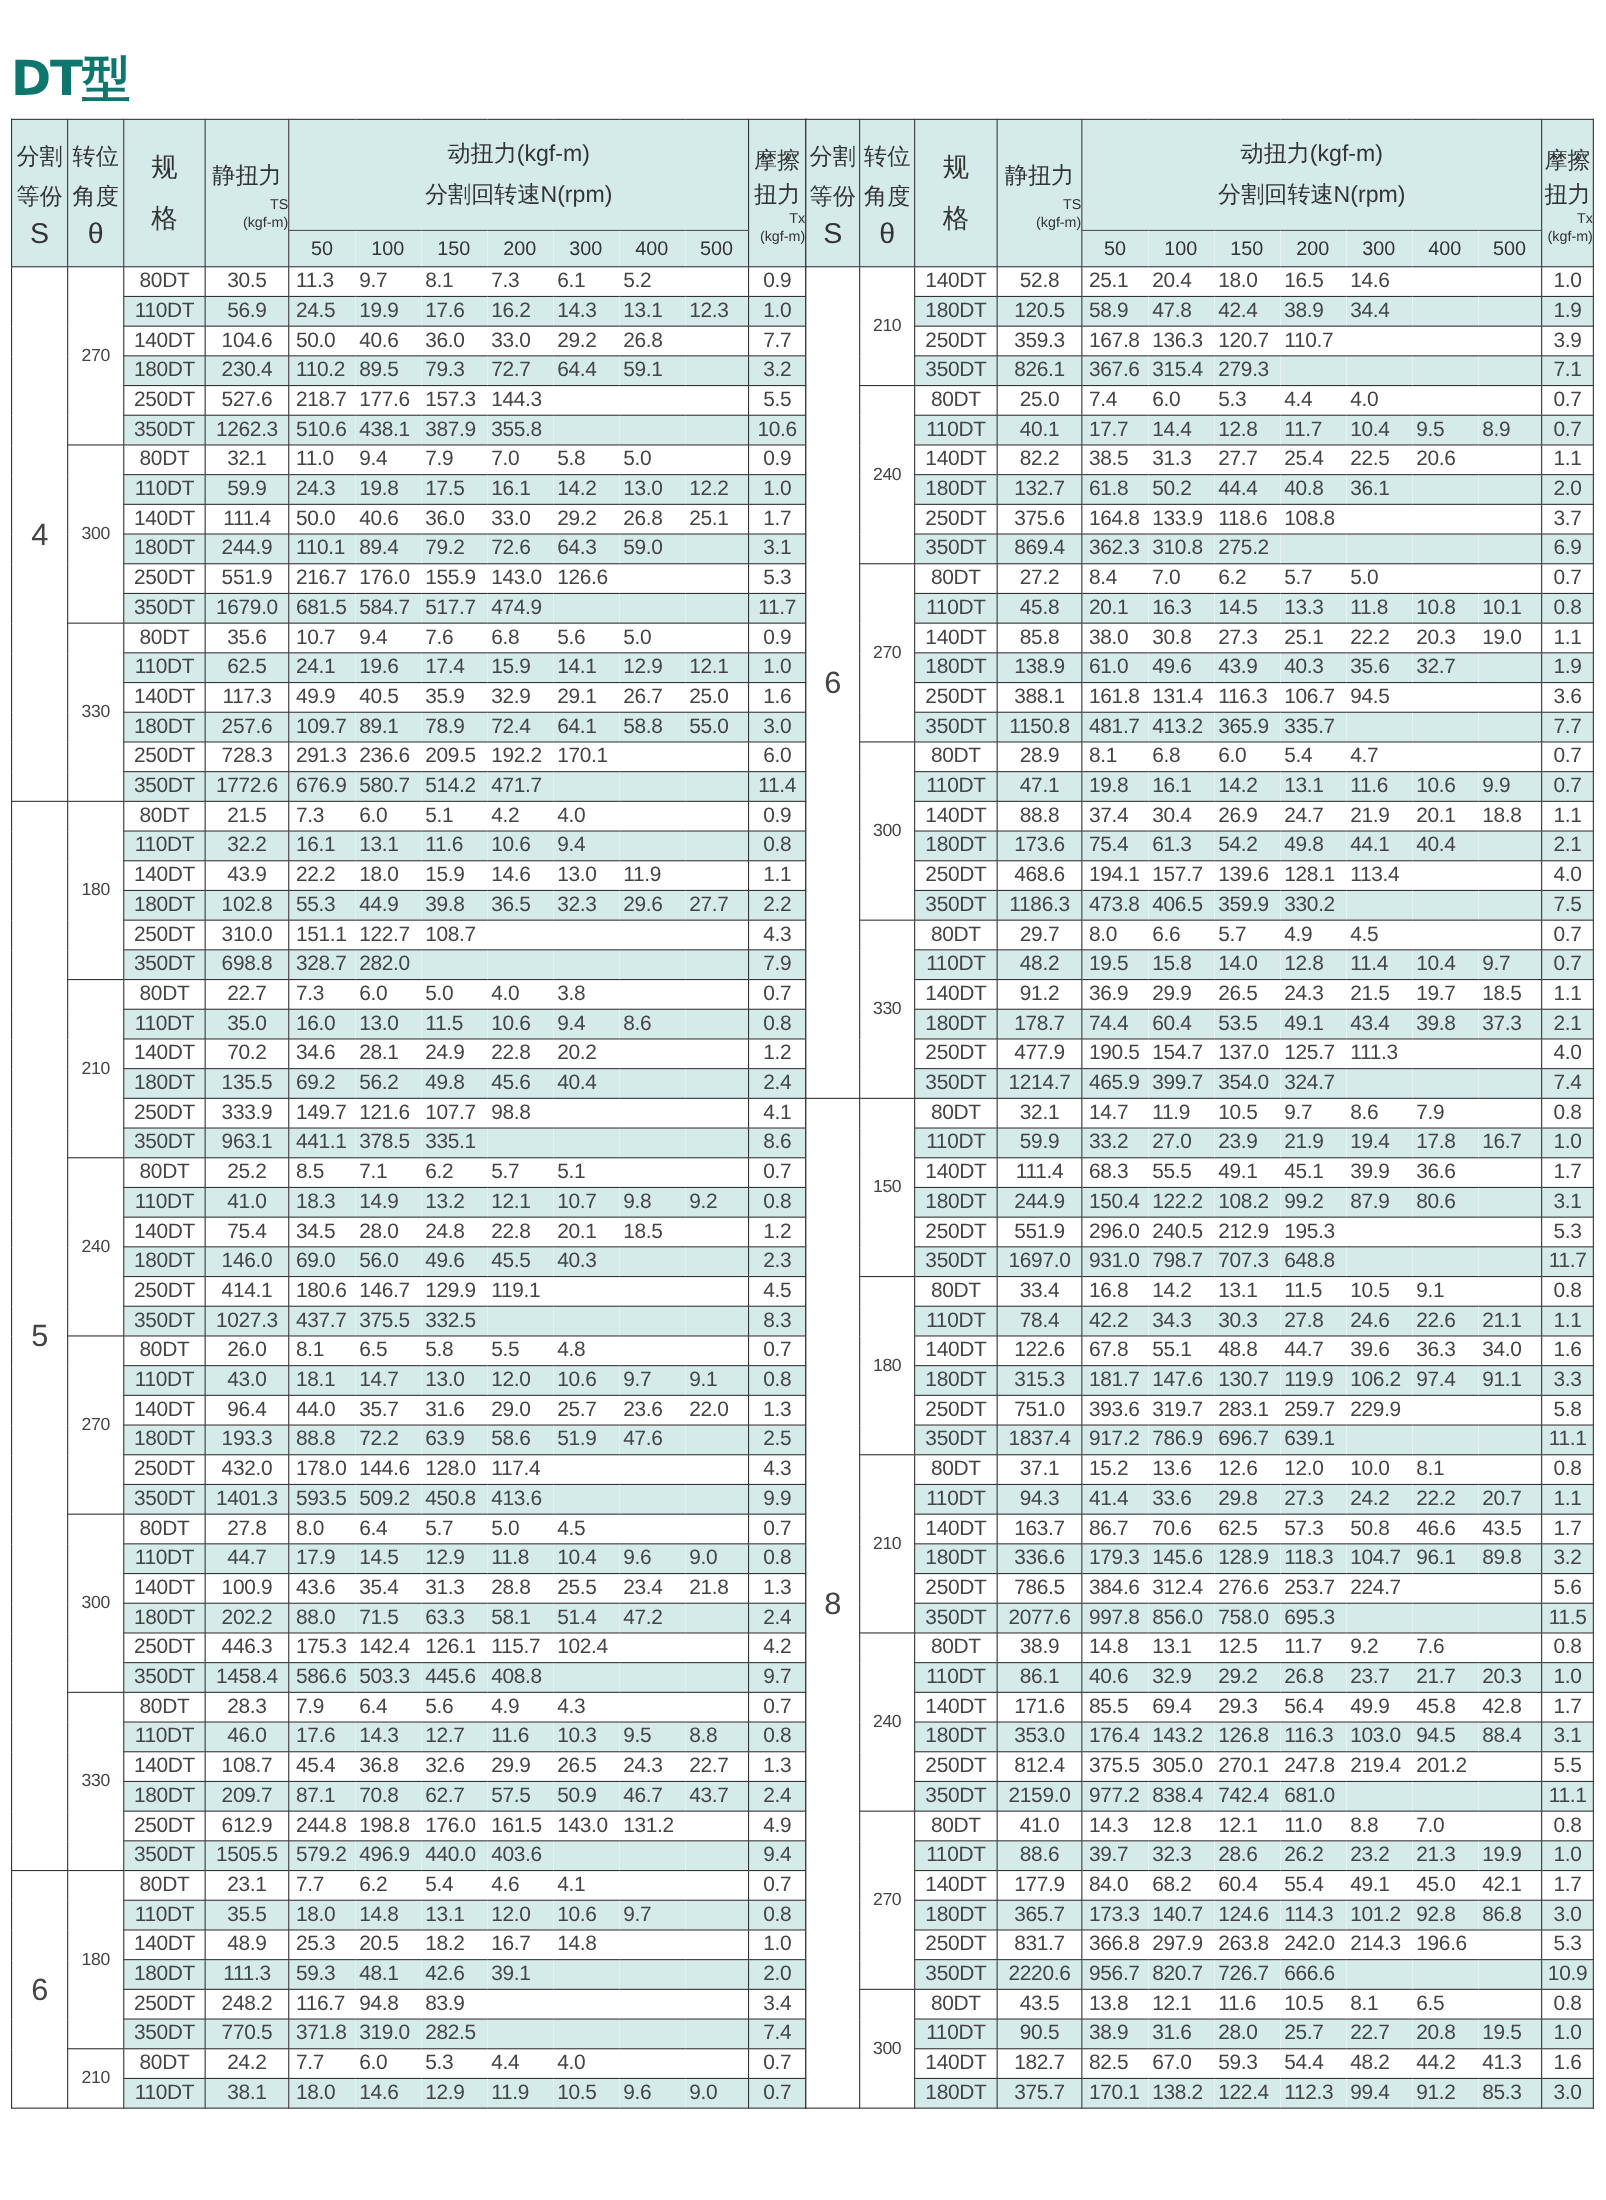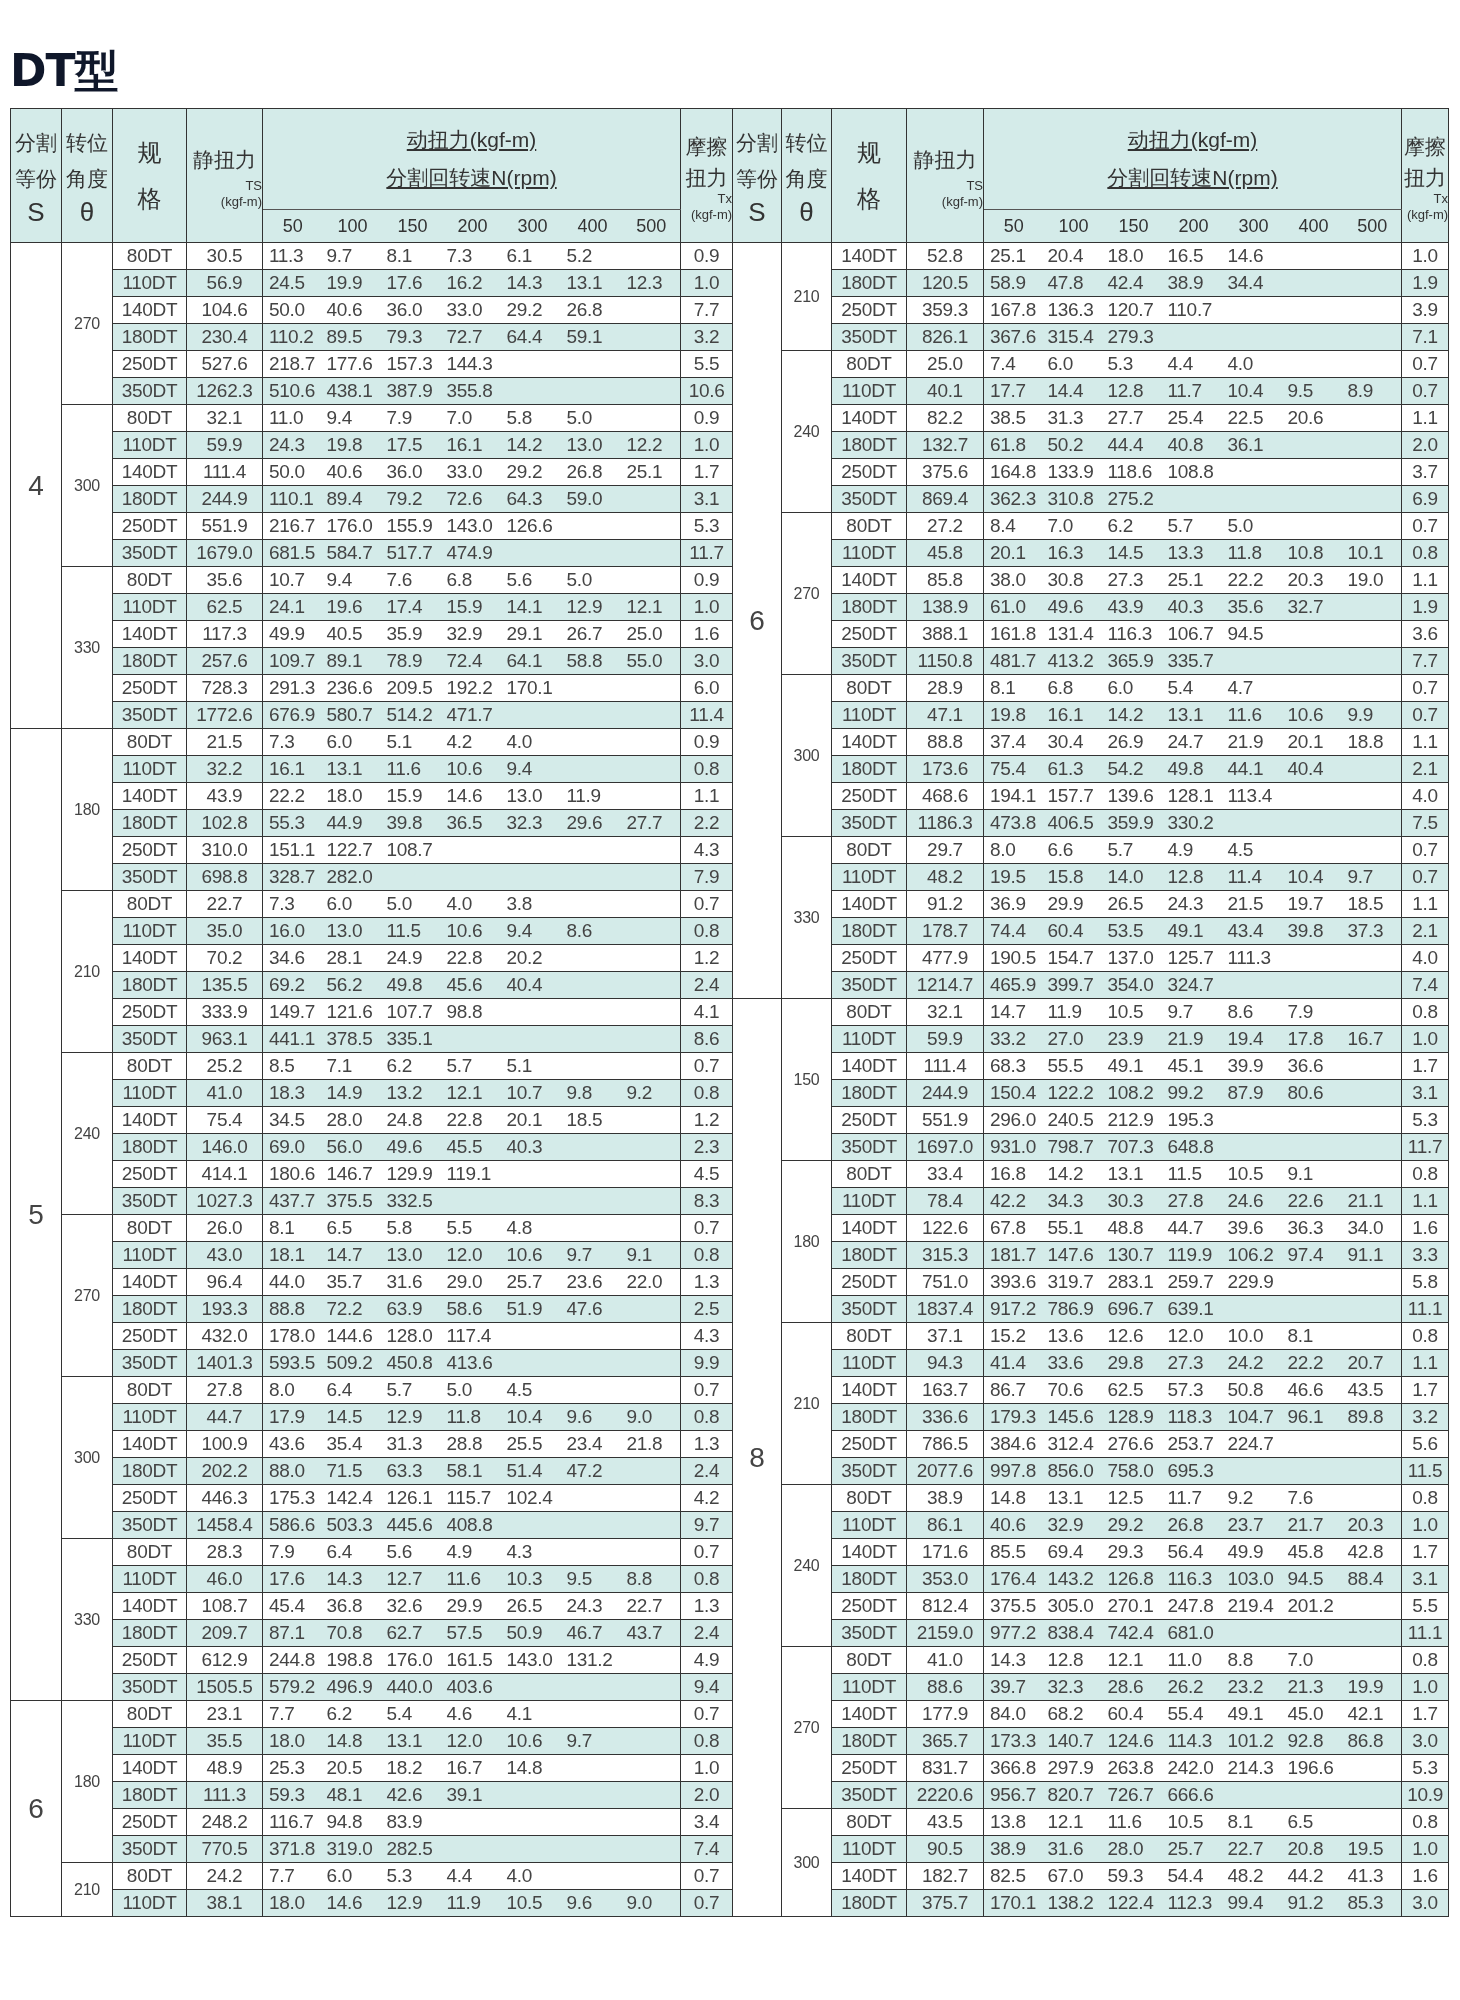--- a/index.html
+++ b/index.html
@@ -1,27 +1,27 @@
 <!DOCTYPE html>
 <html><head>
 <meta charset="utf-8">
 <style>
   html, body { margin:0; padding:0; background:#ffffff; }
   body { width:1460px; height:2000px; position:relative; overflow:hidden;
          font-family:"Liberation Sans", "DejaVu Sans", sans-serif; color:#333; }
   .title { position:absolute; left:10px; top:42px; font-size:44px; font-weight:bold;
-           color:#0f172a; letter-spacing:-1px; font-family:"DejaVu Sans", sans-serif; }
+           color:#0f766e; letter-spacing:-1px; font-family:"DejaVu Sans", sans-serif; }
   .tbl { position:absolute; top:108px; border-collapse:collapse; table-layout:fixed; }
   .tbl td, .tbl th { border:1.5px solid #333; padding:0; text-align:center; vertical-align:middle;
            font-weight:normal; white-space:nowrap; overflow:hidden; }
   .tbl th { background:#d4ebe9; color:#333; }
   .h-cn { font-size:21px; line-height:36px; display:block; }
   .h-big { font-size:26px; line-height:30px; display:block; }
   .h-sm { font-size:13px; line-height:16px; display:block;text-align:right; }
-  .h-dyn { font-size:21px; line-height:38px; display:block;text-decoration:underline; }
+  .h-dyn { font-size:21px; line-height:38px; display:block; }
   .rpm { font-size:18px; height:32px; }
   .tbl td { font-size:19px; height:26px; color:#444; letter-spacing:-0.3px; }
   .tbl tr.alt td.d { background:#d4ebe9; }
   .tbl td.s { font-size:28px; background:#fff; }
   .tbl td.a { font-size:16px; background:#fff; }
   .tbl td.v { border-left:none; border-right:none; text-align:left; padding-left:4px; }
   .tbl td.v0 { border-left:1.5px solid #333; padding-left:6px; }
   .tbl td.v6 { border-right:1.5px solid #333; }
   .tbl th.r { border-left:none; border-right:none; border-top:1.5px solid #555; }
   .tbl th.r0 { border-left:1.5px solid #333; }

